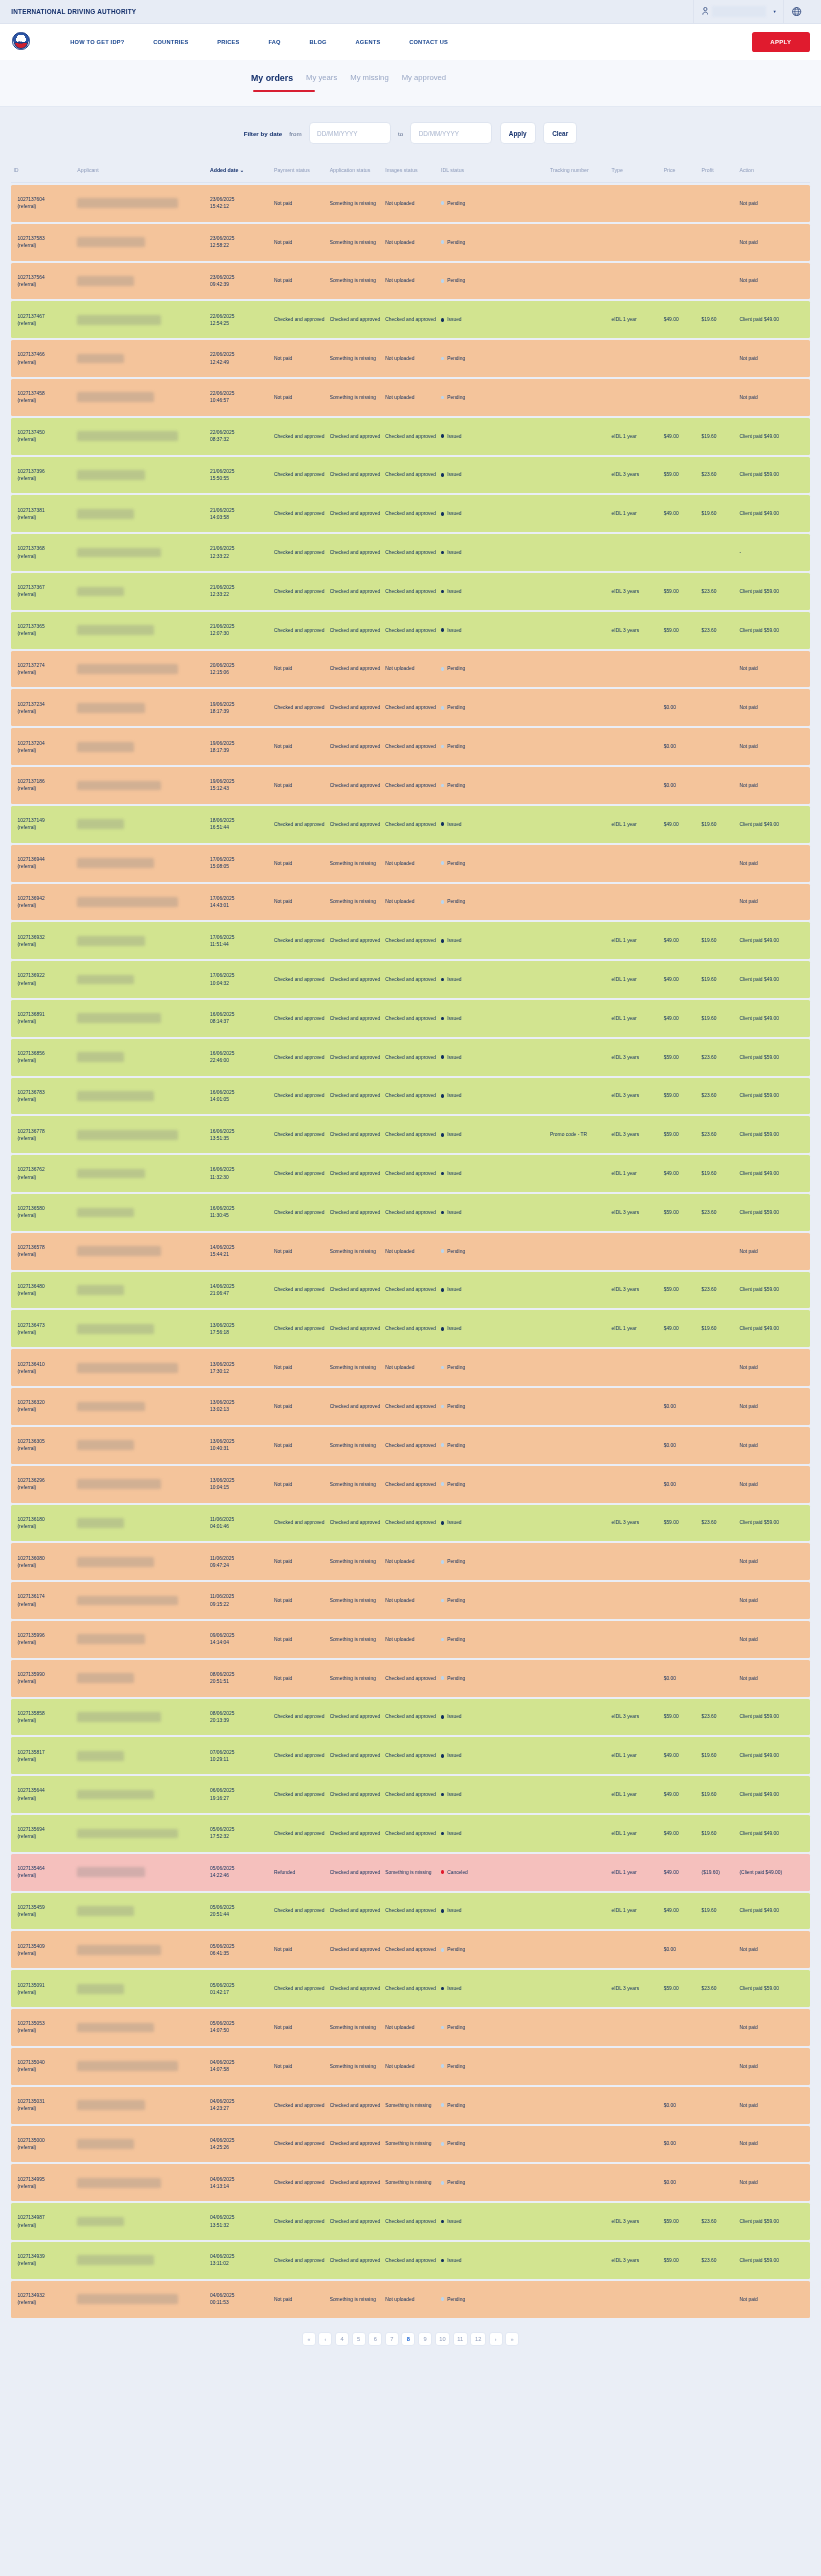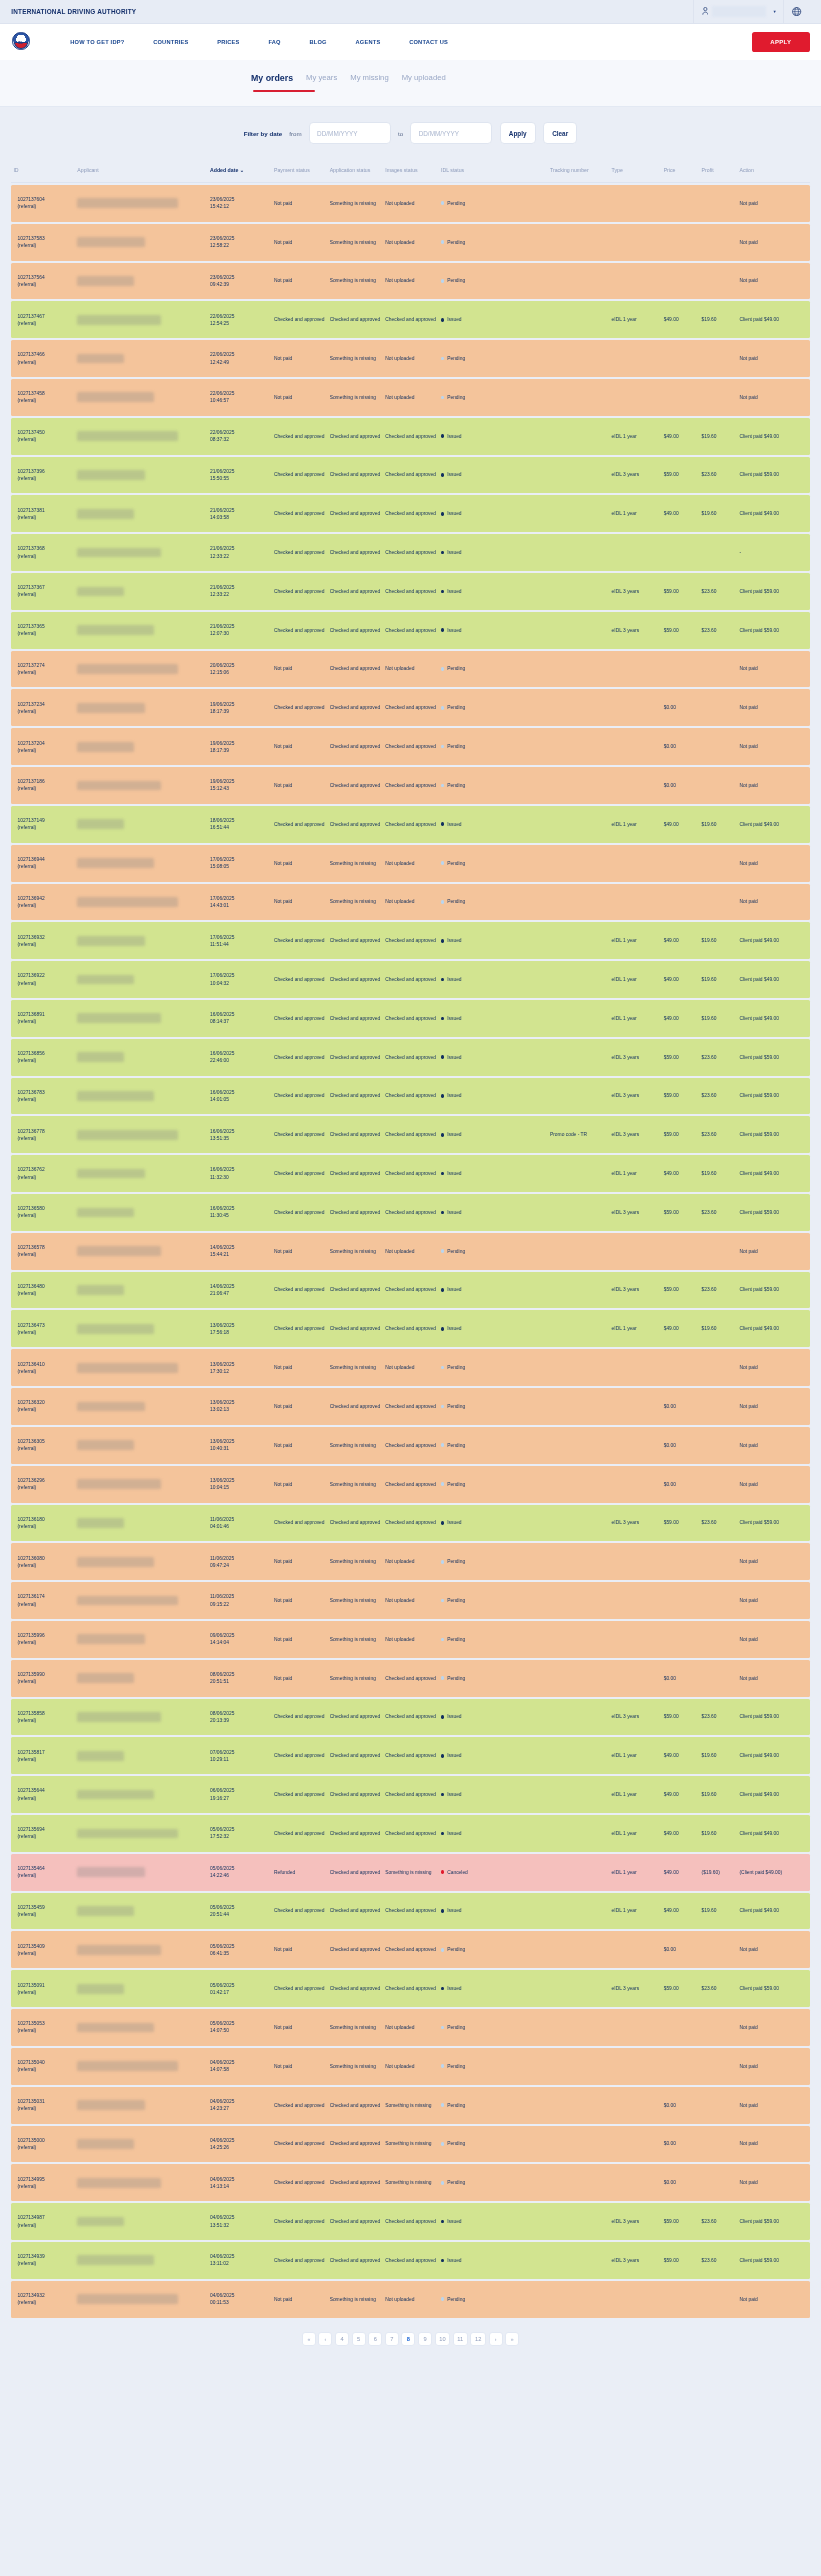--- a/index.html
+++ b/index.html
@@ -285,21 +285,21 @@
     <div class="navlink">AGENTS</div>
     <div class="navlink">CONTACT US</div>
   </div>
   <button class="applybtn">APPLY</button>
 </div>
 
 <div class="tabsbar">
   <div class="tab active">My orders</div>
   <div class="tab">My years</div>
   <div class="tab">My missing</div>
-  <div class="tab">My uploaded</div>
+  <div class="tab">My approved</div>
 </div>
 
 <div class="filterbar">
   <span class="fstrong">Filter by date</span>
   <span class="flabel">from</span>
   <input class="dateinput" type="text" placeholder="DD/MM/YYYY" style="">
   <span class="flabel">to</span>
   <input class="dateinput" type="text" placeholder="DD/MM/YYYY" style="">
   <button class="fbtn">Apply</button>
   <button class="fbtn">Clear</button>

